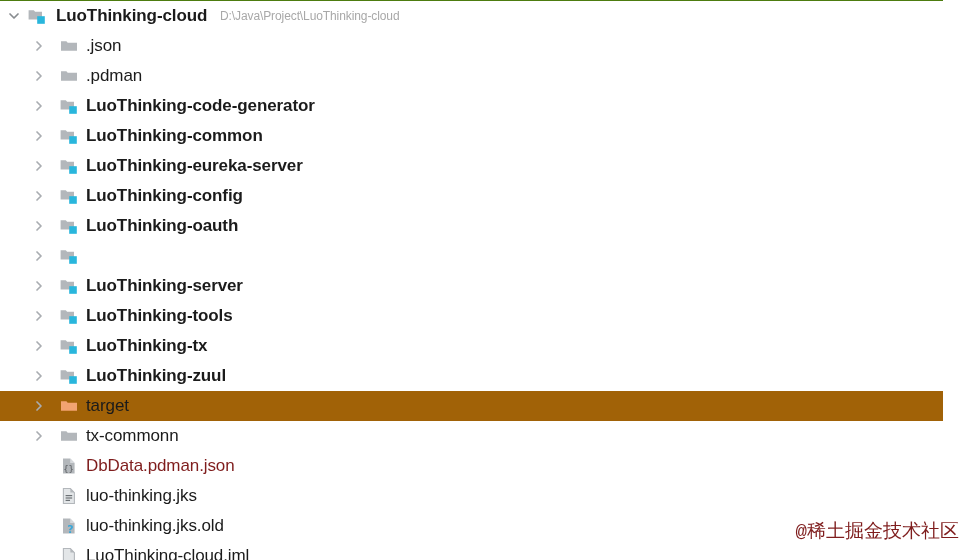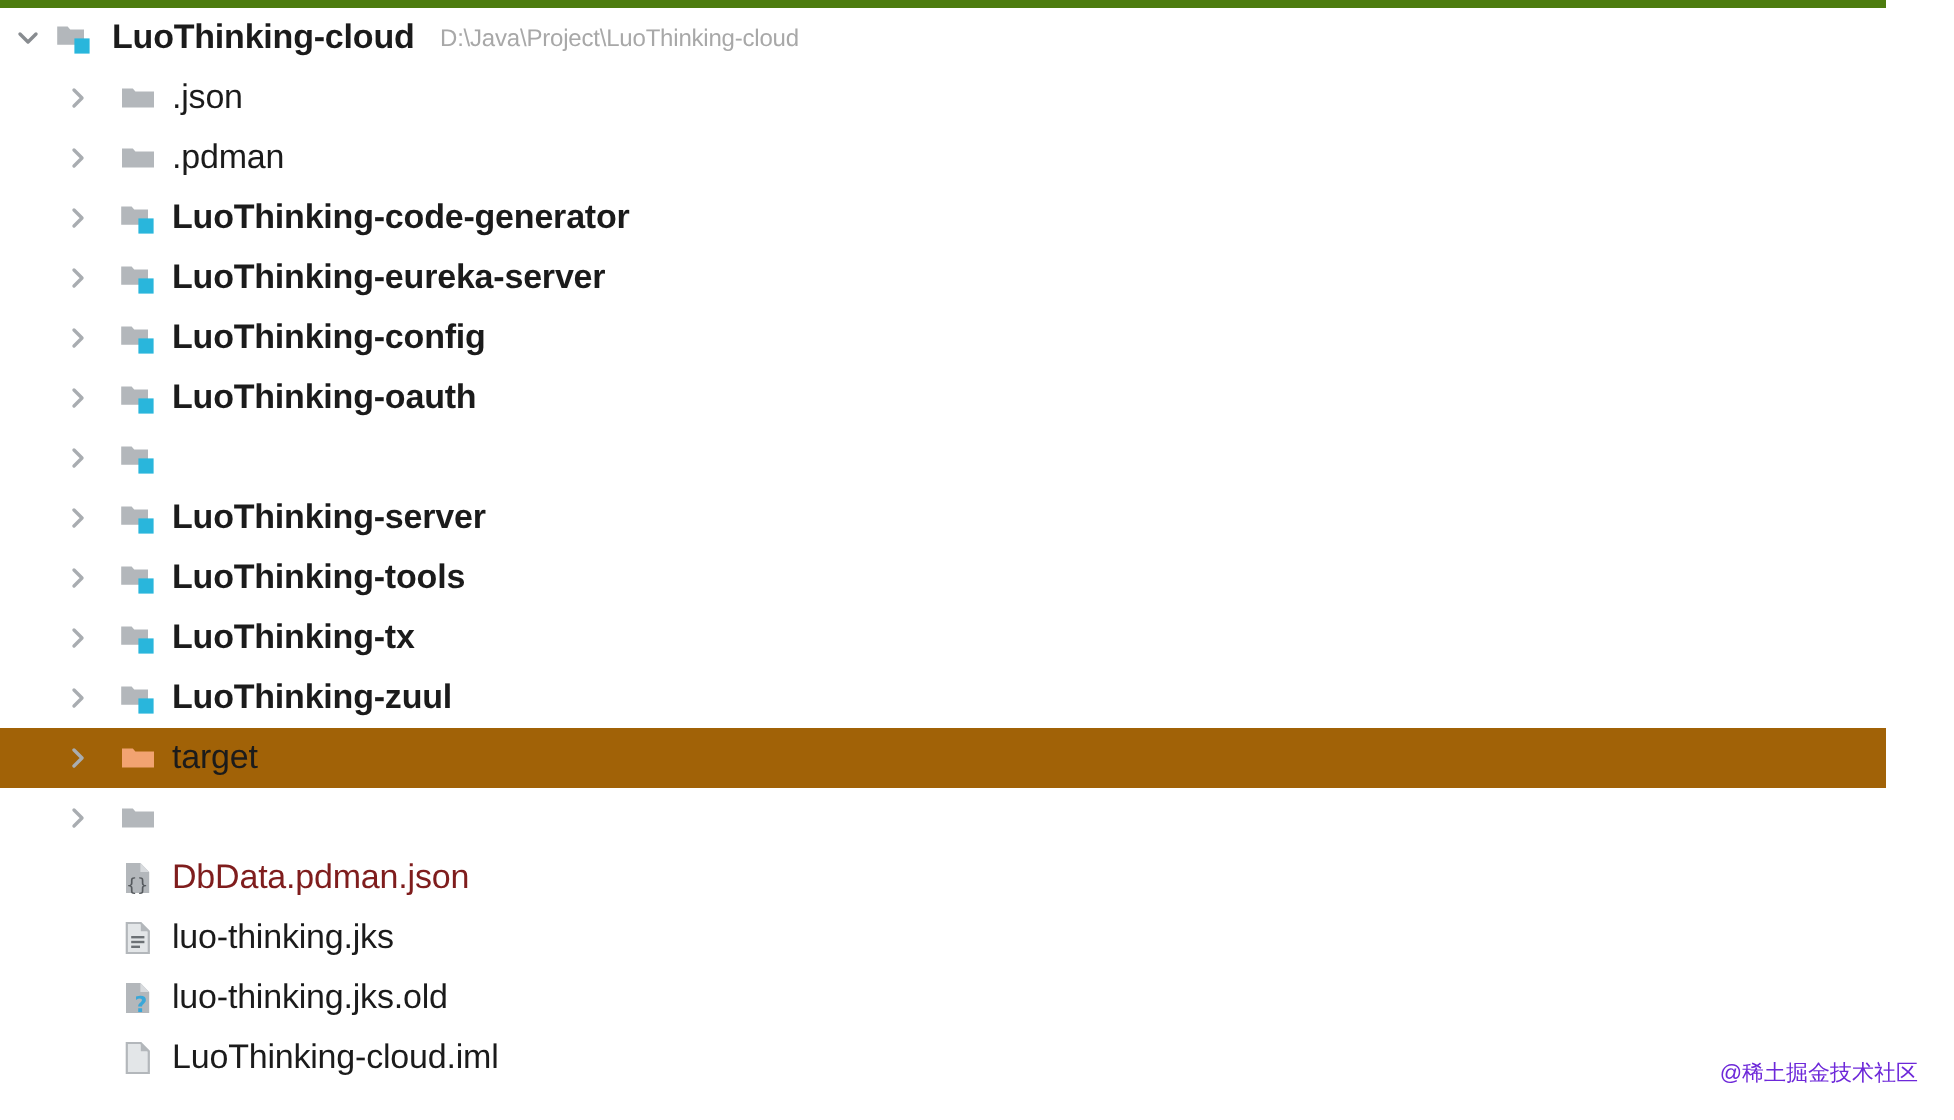--- a/index.html
+++ b/index.html
@@ -13,21 +13,21 @@
     font-family: "Liberation Sans", sans-serif;
     overflow: hidden;
     position: relative;
   }
 
   #project-tree {
     position: relative;
     width: 943px;
     height: 560px;
     background: #ffffff;
-    border-top: 4px solid #4d7c0f;
+    border-top: 1px solid #4d7c0f;
     box-sizing: border-box;
     overflow: hidden;
   }
 
   .tree-row {
     position: relative;
     height: 30px;
     width: 977px;
     display: flex;
     align-items: center;
@@ -87,23 +87,23 @@
   .d0 .node-label{ left: 56px; }
 
   .d1 .chevron   { left: 31px; }
   .d1 .node-icon { left: 60px; }
   .d1 .node-label{ left: 86px; }
 
   .watermark {
     position: absolute;
     right: 18px;
     bottom: 16px;
-    font-size: 11px;
-    color: #6d28d9;
-    font-family: Liberation Sans, sans-serif;
+    font-size: 19px;
+    color: #7f1d1d;
+    font-family: Liberation Mono, monospace;
     user-select: none;
     white-space: nowrap;
   }
 </style>
 </head>
 <body>
 
 <div id="project-tree">
     <div class="tree-row d0">
       <span class="chevron">
@@ -165,20 +165,34 @@
         <svg width="14" height="14" viewBox="0 0 14 14">
           <path d="M5 3 L9 7 L5 11" fill="none" stroke="#a9adb1" stroke-width="1.7" stroke-linecap="round" stroke-linejoin="round"></path>
         </svg>
       </span>
       <span class="node-icon">
         <svg width="18" height="18" viewBox="0 0 18 18">
           <path d="M0.6 3.2h5.2l1.3 1.6h6.9v7.6H0.6z" fill="#b3b7bb"></path>
           <rect x="9.2" y="9.2" width="7.6" height="7.6" fill="#29b6dc"></rect>
         </svg>
       </span>
+      <span class="node-label bold">LuoThinking-common</span>
+    </div>
+    <div class="tree-row d1">
+      <span class="chevron">
+        <svg width="14" height="14" viewBox="0 0 14 14">
+          <path d="M5 3 L9 7 L5 11" fill="none" stroke="#a9adb1" stroke-width="1.7" stroke-linecap="round" stroke-linejoin="round"></path>
+        </svg>
+      </span>
+      <span class="node-icon">
+        <svg width="18" height="18" viewBox="0 0 18 18">
+          <path d="M0.6 3.2h5.2l1.3 1.6h6.9v7.6H0.6z" fill="#b3b7bb"></path>
+          <rect x="9.2" y="9.2" width="7.6" height="7.6" fill="#29b6dc"></rect>
+        </svg>
+      </span>
       <span class="node-label bold">LuoThinking-eureka-server</span>
     </div>
     <div class="tree-row d1">
       <span class="chevron">
         <svg width="14" height="14" viewBox="0 0 14 14">
           <path d="M5 3 L9 7 L5 11" fill="none" stroke="#a9adb1" stroke-width="1.7" stroke-linecap="round" stroke-linejoin="round"></path>
         </svg>
       </span>
       <span class="node-icon">
         <svg width="18" height="18" viewBox="0 0 18 18">
@@ -288,20 +302,21 @@
       <span class="chevron">
         <svg width="14" height="14" viewBox="0 0 14 14">
           <path d="M5 3 L9 7 L5 11" fill="none" stroke="#a9adb1" stroke-width="1.7" stroke-linecap="round" stroke-linejoin="round"></path>
         </svg>
       </span>
       <span class="node-icon">
         <svg width="18" height="18" viewBox="0 0 18 18">
           <path d="M1 4.2h5.4l1.3 1.6H17v8.0H1z" fill="#b3b7bb"></path>
         </svg>
       </span>
+      <span class="node-label">tx-commonn</span>
     </div>
     <div class="tree-row d1">
       <span class="node-icon">
         <svg width="18" height="18" viewBox="0 0 18 18">
           <path d="M3 1.5h7.2L14.6 6v10.5H3z" fill="#b3b7bb"></path>
           <path d="M10.2 1.5L14.6 6h-4.4z" fill="#d7dadd"></path>
           <text x="8.6" y="15.4" font-family="DejaVu Sans Mono, monospace" font-size="9" fill="#55595d" text-anchor="middle">{}</text>
         </svg>
       </span>
       <span class="node-label blue">DbData.pdman.json</span>

